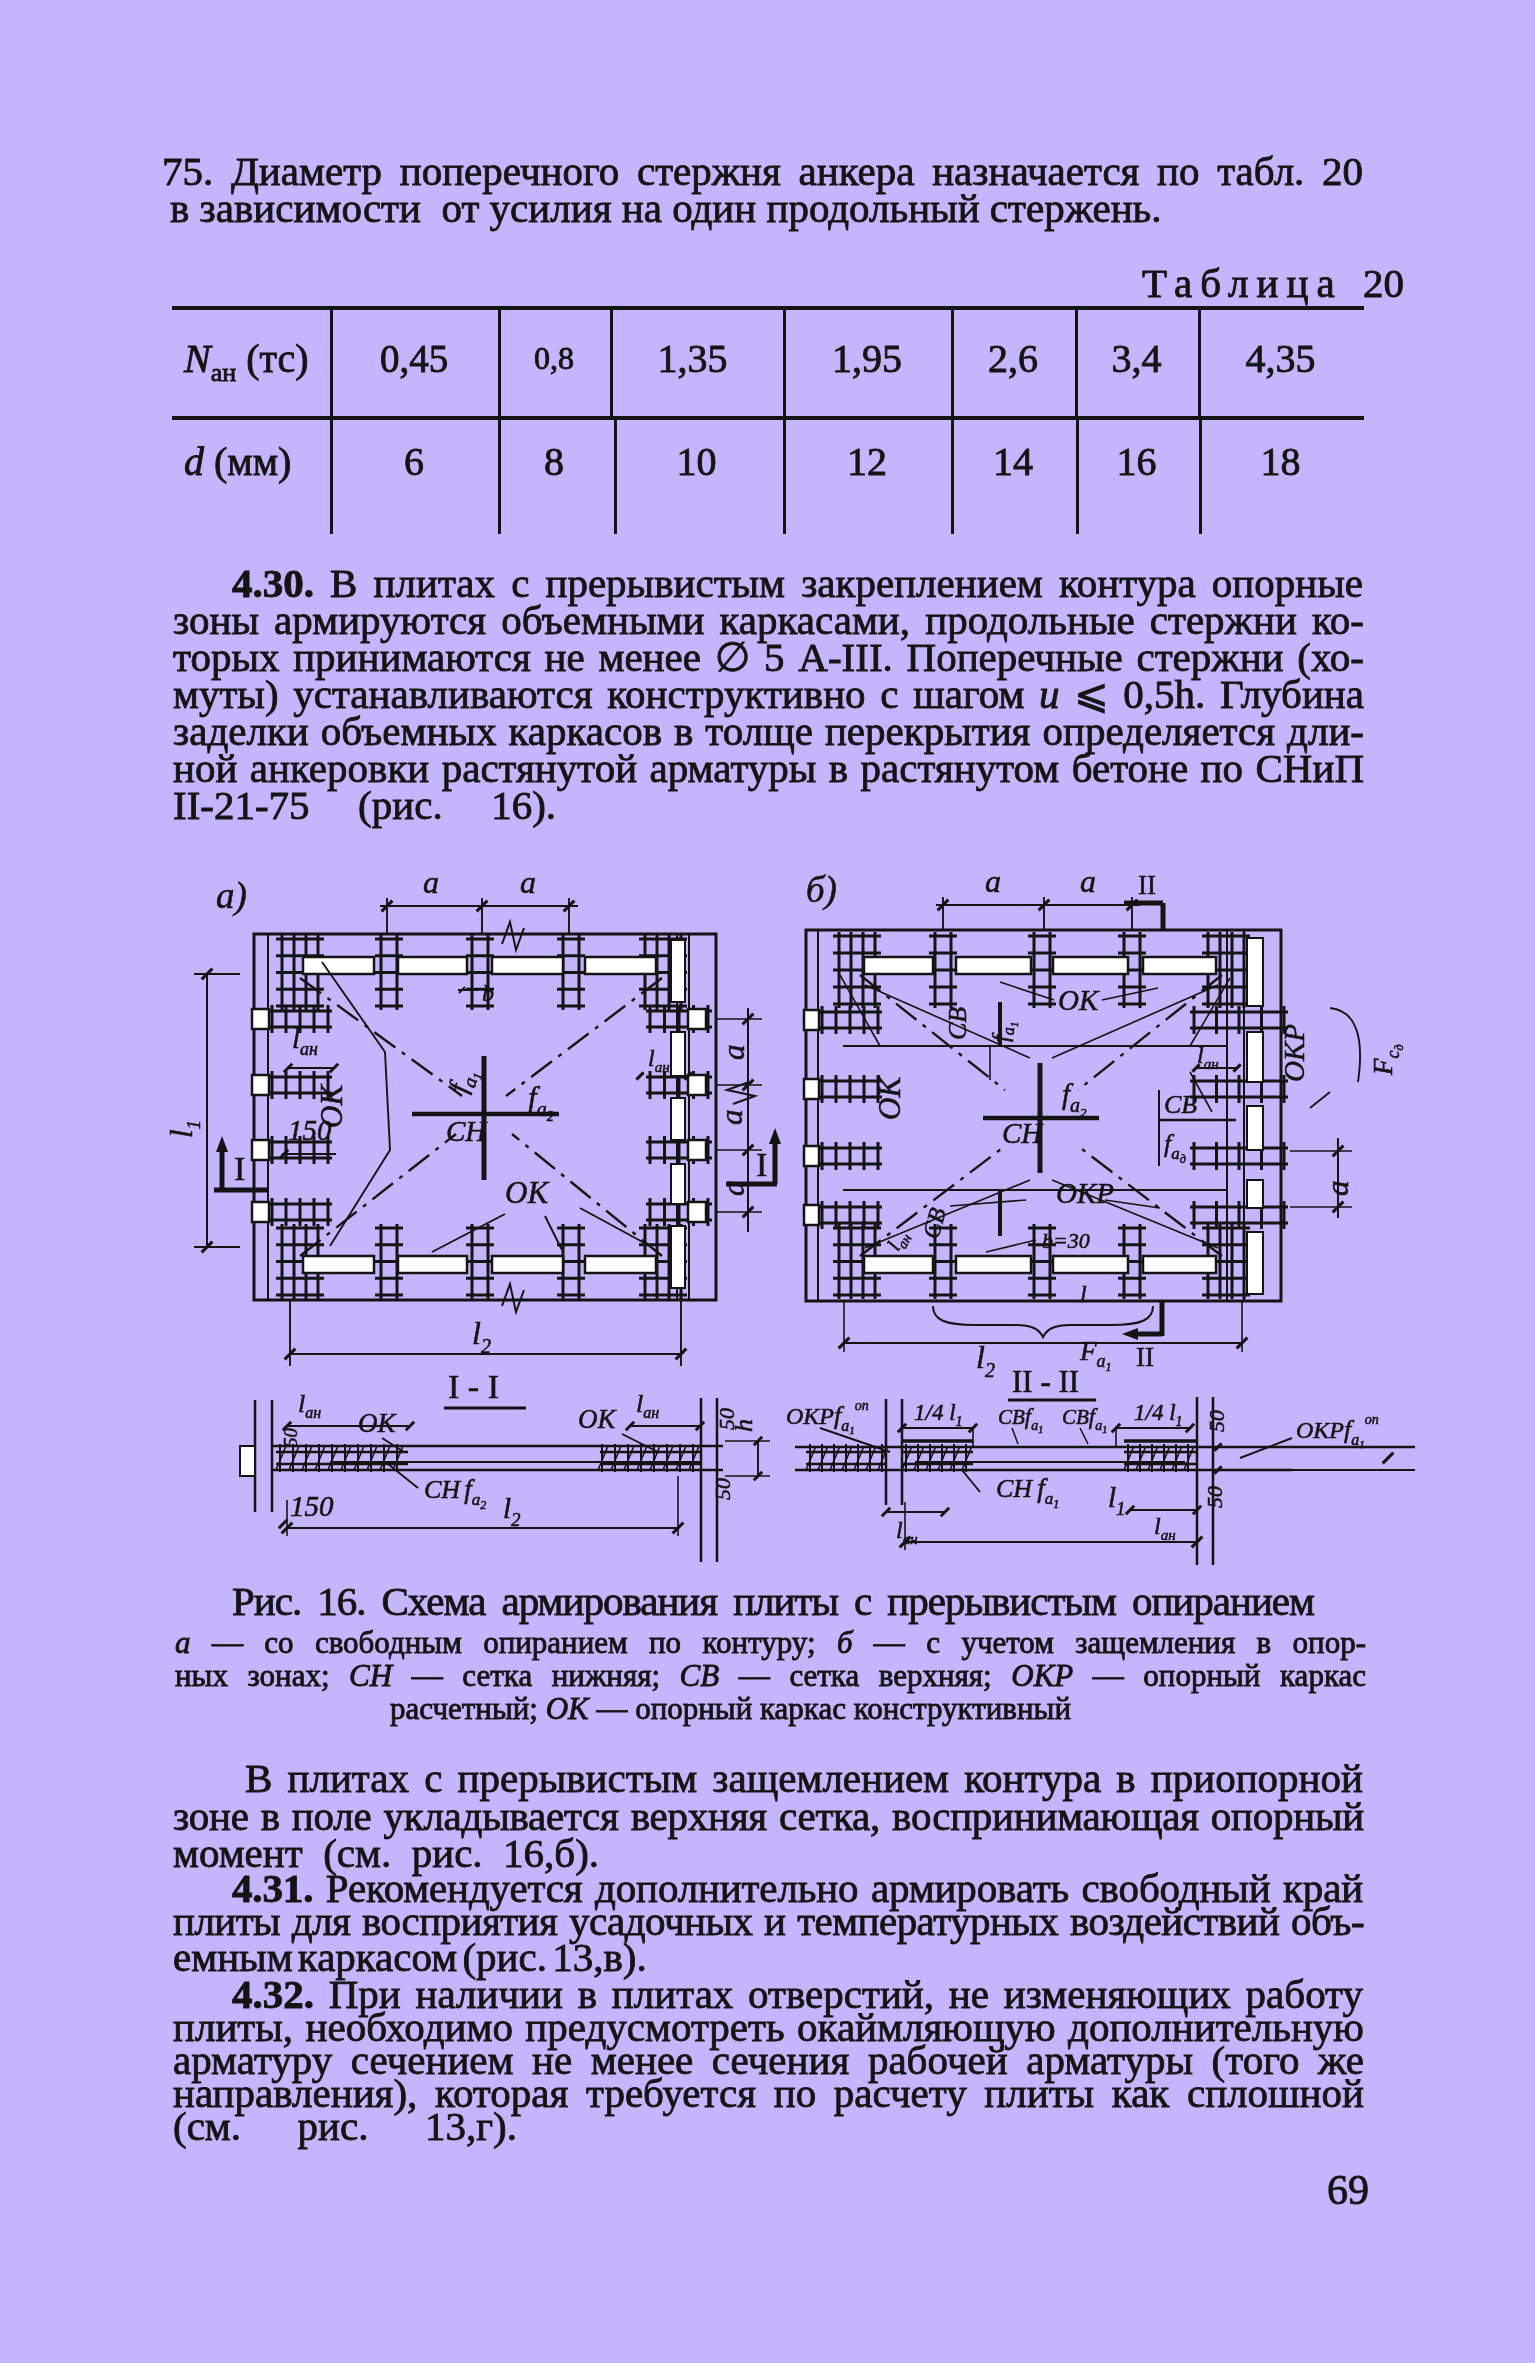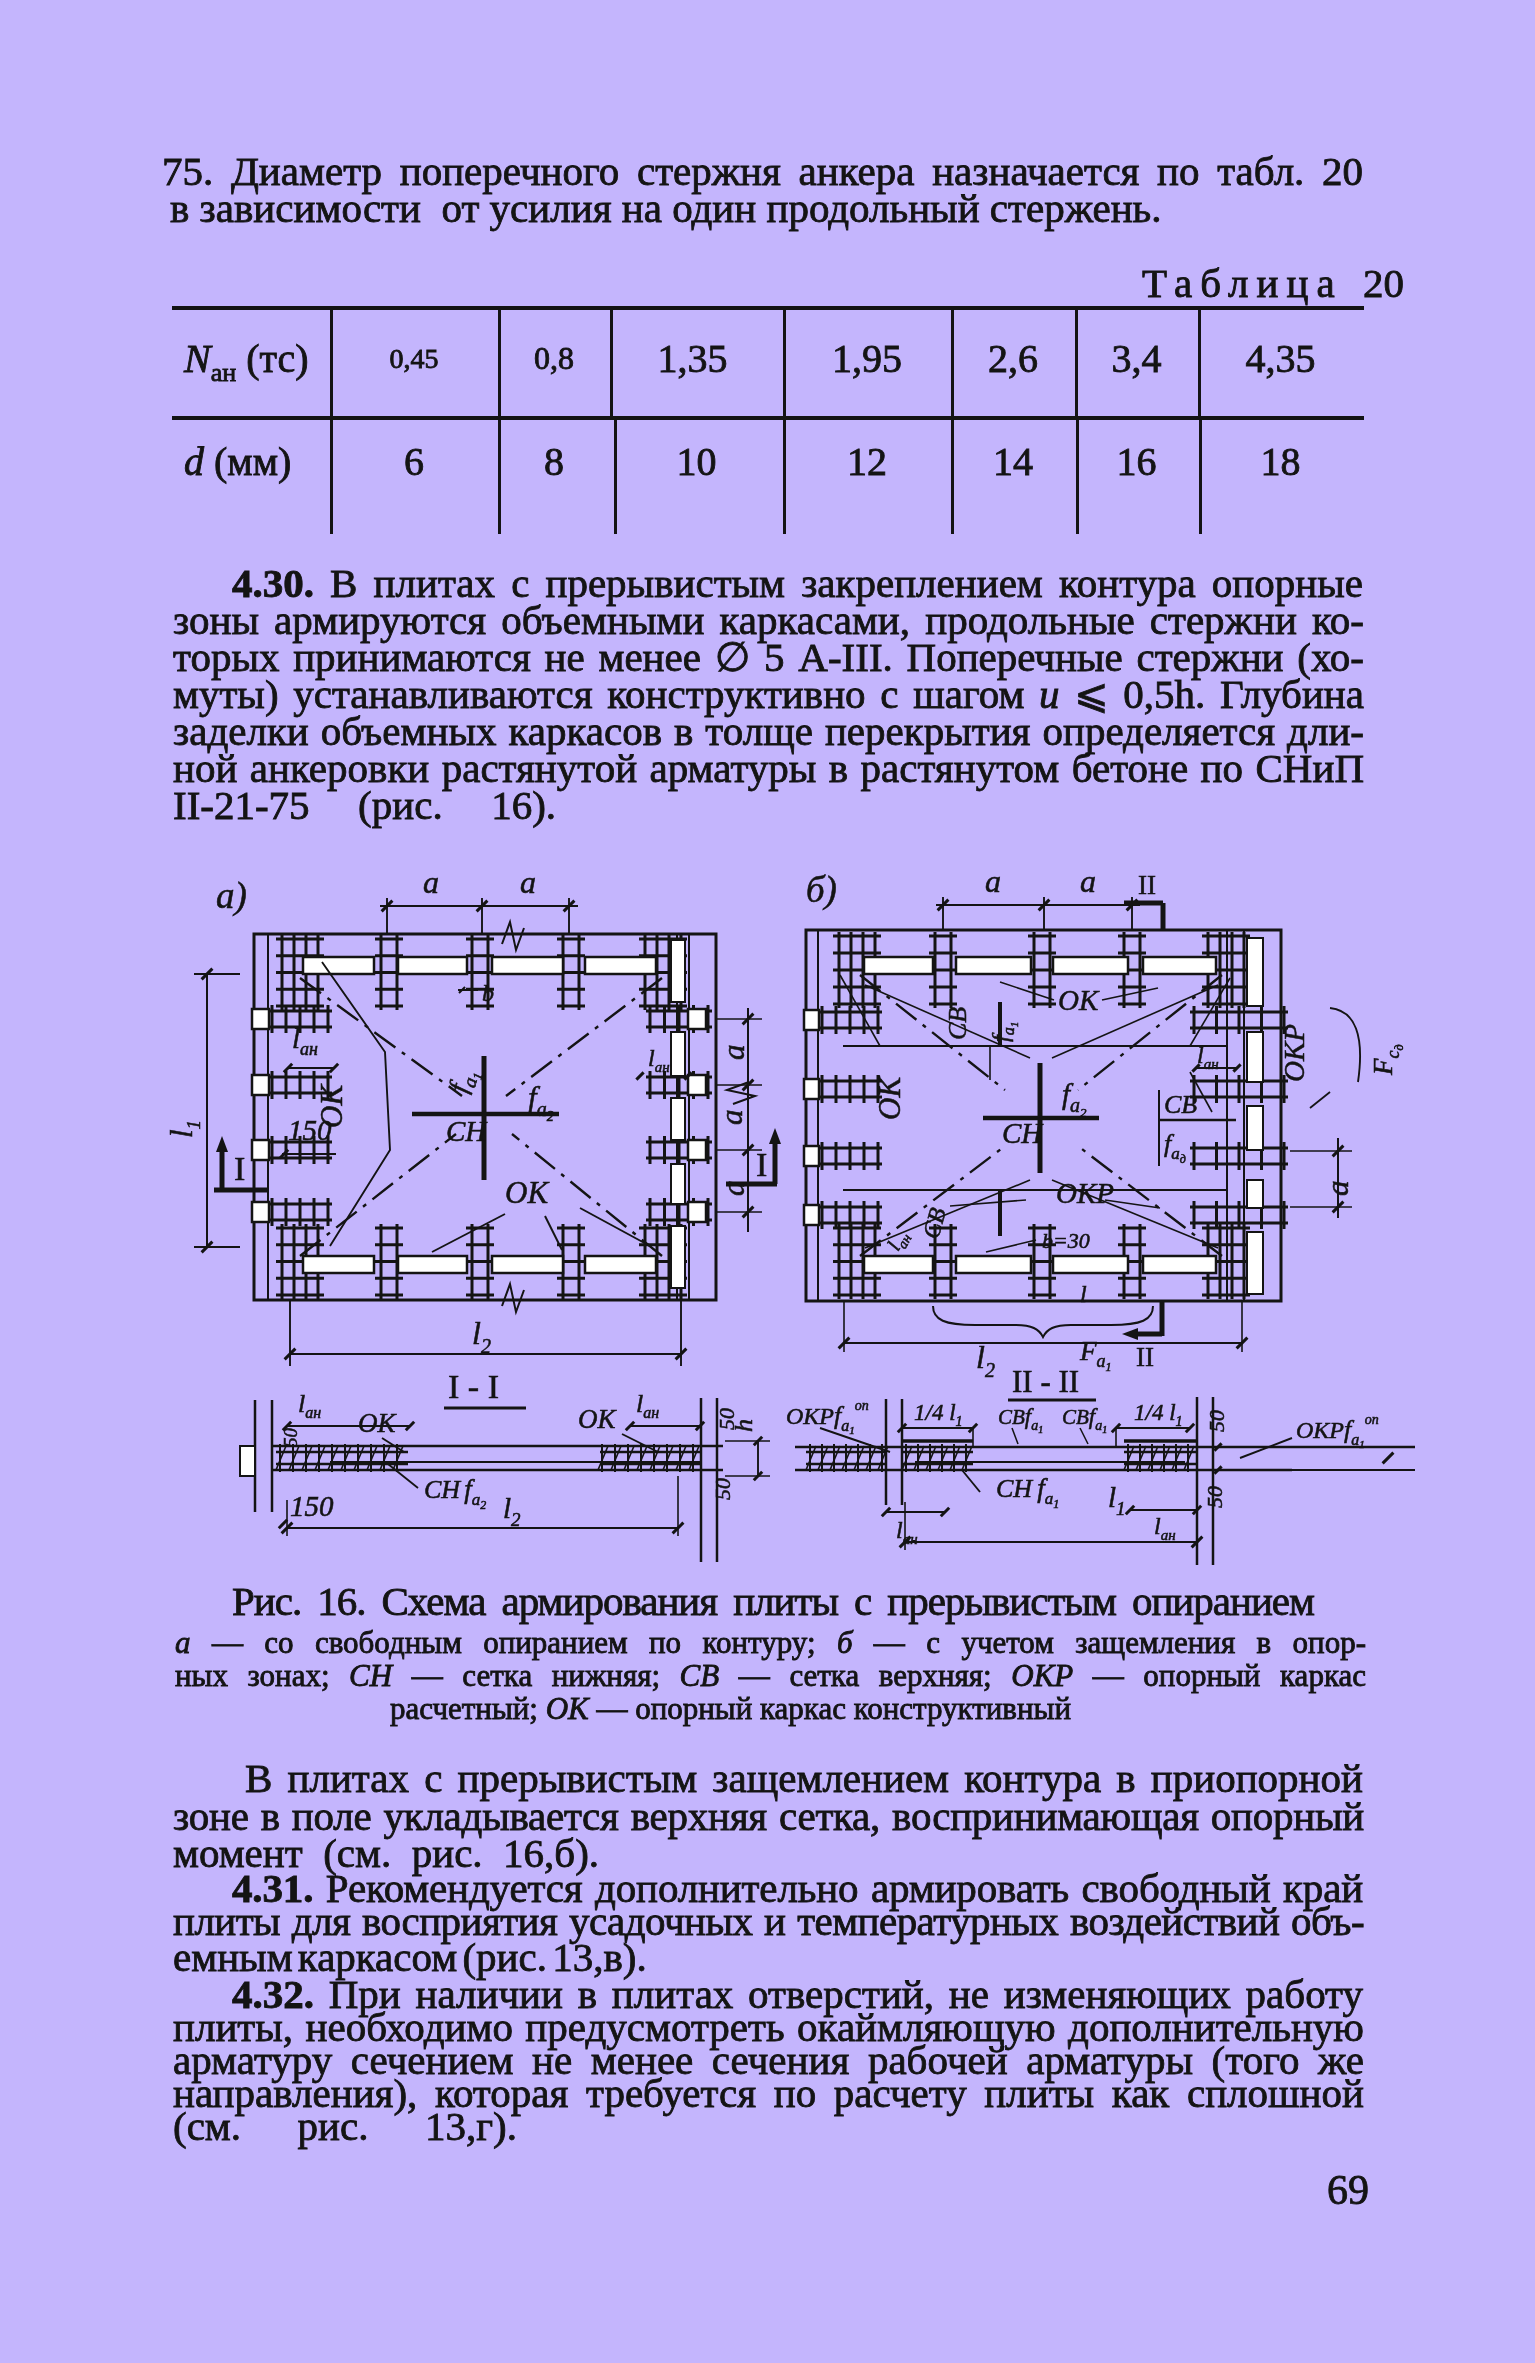--- a/index.html
+++ b/index.html
@@ -28,21 +28,21 @@
 <div class="rule" style="left:1198px;top:310px;width:3px;height:106px;"></div>
 <div class="rule" style="left:330px;top:420px;width:3px;height:114px;"></div>
 <div class="rule" style="left:498px;top:420px;width:3px;height:114px;"></div>
 <div class="rule" style="left:614px;top:420px;width:3px;height:114px;"></div>
 <div class="rule" style="left:783px;top:420px;width:3px;height:114px;"></div>
 <div class="rule" style="left:951px;top:420px;width:3px;height:114px;"></div>
 <div class="rule" style="left:1076px;top:420px;width:3px;height:114px;"></div>
 <div class="rule" style="left:1199px;top:420px;width:3px;height:114px;"></div>
 
 <div class="ln" style="left:184px;top:338px;font-size:40px;"><i>N</i><sub style="font-size:26px;">ан</sub> (тс)</div>
-<div class="ln ctr" style="left:330px;top:338px;width:168px;font-size:28px;">0,45</div>
+<div class="ln ctr" style="left:330px;top:338px;width:168px;font-size:39px;">0,45</div>
 <div class="ln ctr" style="left:498px;top:338px;width:112px;font-size:32px;">0,8</div>
 <div class="ln ctr" style="left:610px;top:338px;width:165px;font-size:40px;">1,35</div>
 <div class="ln ctr" style="left:783px;top:338px;width:168px;font-size:40px;">1,95</div>
 <div class="ln ctr" style="left:951px;top:338px;width:124px;font-size:40px;">2,6</div>
 <div class="ln ctr" style="left:1075px;top:338px;width:123px;font-size:40px;">3,4</div>
 <div class="ln ctr" style="left:1198px;top:338px;width:165px;font-size:40px;">4,35</div>
 
 <div class="ln" style="left:184px;top:441px;font-size:40px;"><i>d</i> (мм)</div>
 <div class="ln ctr" style="left:330px;top:441px;width:168px;font-size:40px;">6</div>
 <div class="ln ctr" style="left:498px;top:441px;width:112px;font-size:40px;">8</div>

